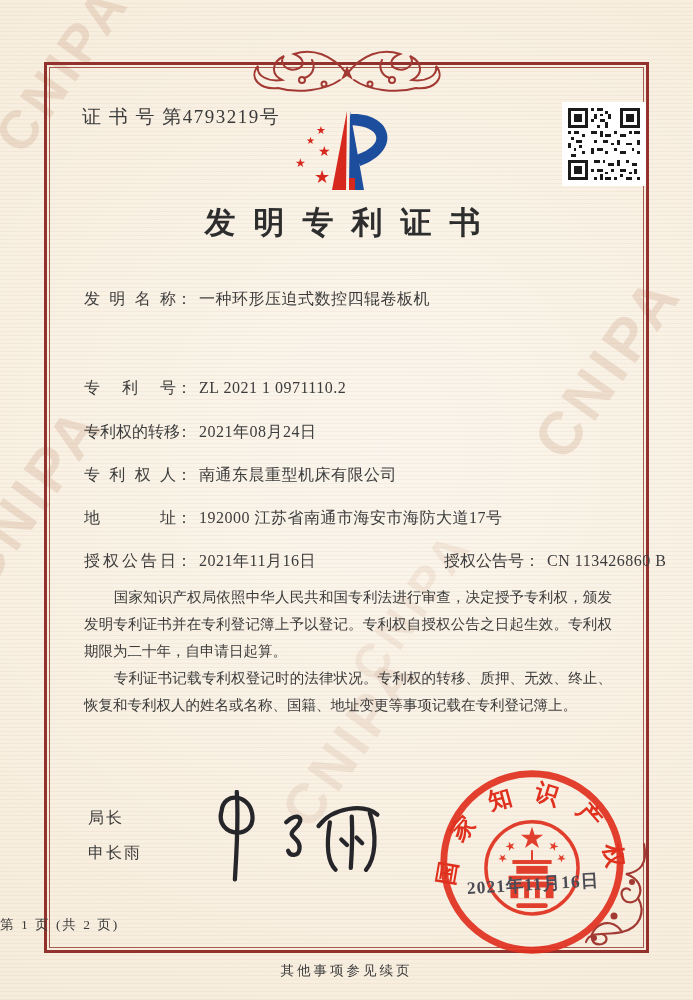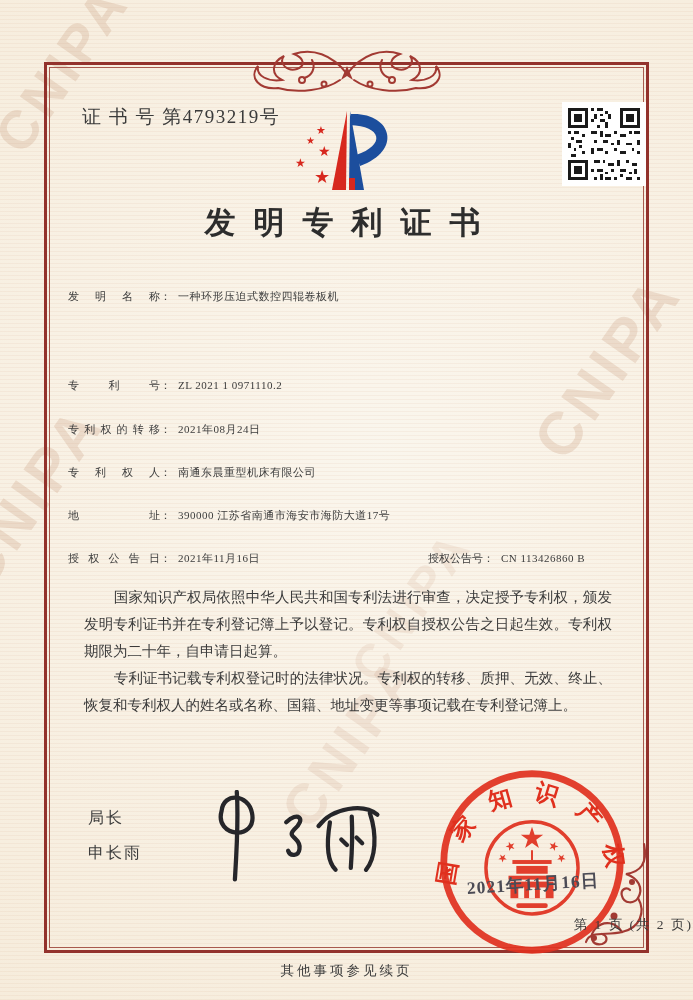--- a/index.html
+++ b/index.html
@@ -28,21 +28,21 @@
   .cert-no{
     position:absolute; left:82px; top:104px; font-size:19px; letter-spacing:1.5px; color:#3a3a3a;
   }
   .logo{ position:absolute; left:276px; top:98px; width:150px; height:98px; }
   .logo .star{ position:absolute; color:#d7281e; line-height:1; font-family:"DejaVu Sans",sans-serif; }
   .qr{ position:absolute; left:562px; top:102px; width:84px; height:84px; }
   .title{
     position:absolute; left:0; right:8px; top:202px; text-align:center;
     font-size:31px; font-weight:700; letter-spacing:18px; text-indent:18px; color:#2d2d2d;
   }
-  .field-row{ position:absolute; left:68px; font-size:11px; white-space:nowrap; }
+  .field-row{ position:absolute; left:84px; font-size:16px; white-space:nowrap; }
   .field-label{
     display:inline-block; width:92px; text-align:justify; text-align-last:justify;
     vertical-align:top; color:#3c3c3c;
   }
   .field-value{ margin-left:7px; letter-spacing:0.5px; }
   .grant-no{ position:absolute; left:360px; top:0; }
   .body-text{
     position:absolute; left:84px; top:584px; width:528px;
     font-size:14.5px; line-height:1.86; text-align:justify; color:#3b3b3b;
   }
@@ -50,21 +50,21 @@
   .signatory{ position:absolute; left:88px; top:808px; font-size:16px; letter-spacing:2px; }
   .signatory .name{ margin-top:14px;font-family:Liberation Serif, serif; }
   .signature{ position:absolute; left:195px; top:790px; width:190px; height:95px; }
   .seal{ position:absolute; left:434px; top:764px; width:196px; height:196px; }
   .seal-date{
     position:absolute; left:426px; top:872px; width:214px; text-align:center;
     font-size:17.5px; font-weight:700; letter-spacing:1px; color:#4b4b55;
     transform:rotate(-3.5deg);
   }
   .page-no{
-    position:absolute; left:0; right:0; top:916px; text-align:right;
+    position:absolute; left:0; right:0; top:916px; text-align:left;
     font-size:13.5px; letter-spacing:2px; color:#3c3c3c;
   }
   .continuation{
     position:absolute; left:0; right:0; top:962px; text-align:center;
     font-size:13.5px; letter-spacing:3px; color:#3c3c3c;
   }
   .ornament{ position:absolute; pointer-events:none; }
 </style>
 </head>
 <body>
@@ -158,21 +158,21 @@
   <div class="field-row" style="top:378px">
     <span class="field-label">专利号</span><span>：</span><span class="field-value">ZL 2021 1 0971110.2</span>
   </div>
   <div class="field-row" style="top:422px">
     <span class="field-label">专利权的转移</span><span>：</span><span class="field-value">2021年08月24日</span>
   </div>
   <div class="field-row" style="top:465px">
     <span class="field-label">专利权人</span><span>：</span><span class="field-value">南通东晨重型机床有限公司</span>
   </div>
   <div class="field-row" style="top:508px">
-    <span class="field-label">地址</span><span>：</span><span class="field-value">390000 江苏省南通市海安市海防大道17号</span>
+    <span class="field-label">地址</span><span>：</span><span class="field-value">192000 江苏省南通市海安市海防大道17号</span>
   </div>
   <div class="field-row" style="top:551px; width:530px;">
     <span class="field-label">授权公告日</span><span>：</span><span class="field-value">2021年11月16日</span>
     <span class="grant-no">
       <span>授权公告号</span><span>：</span><span class="field-value">CN 113426860 B</span>
     </span>
   </div>
 
   <div class="body-text">
     <p>国家知识产权局依照中华人民共和国专利法进行审查，决定授予专利权，颁发发明专利证书并在专利登记簿上予以登记。专利权自授权公告之日起生效。专利权期限为二十年，自申请日起算。</p>

